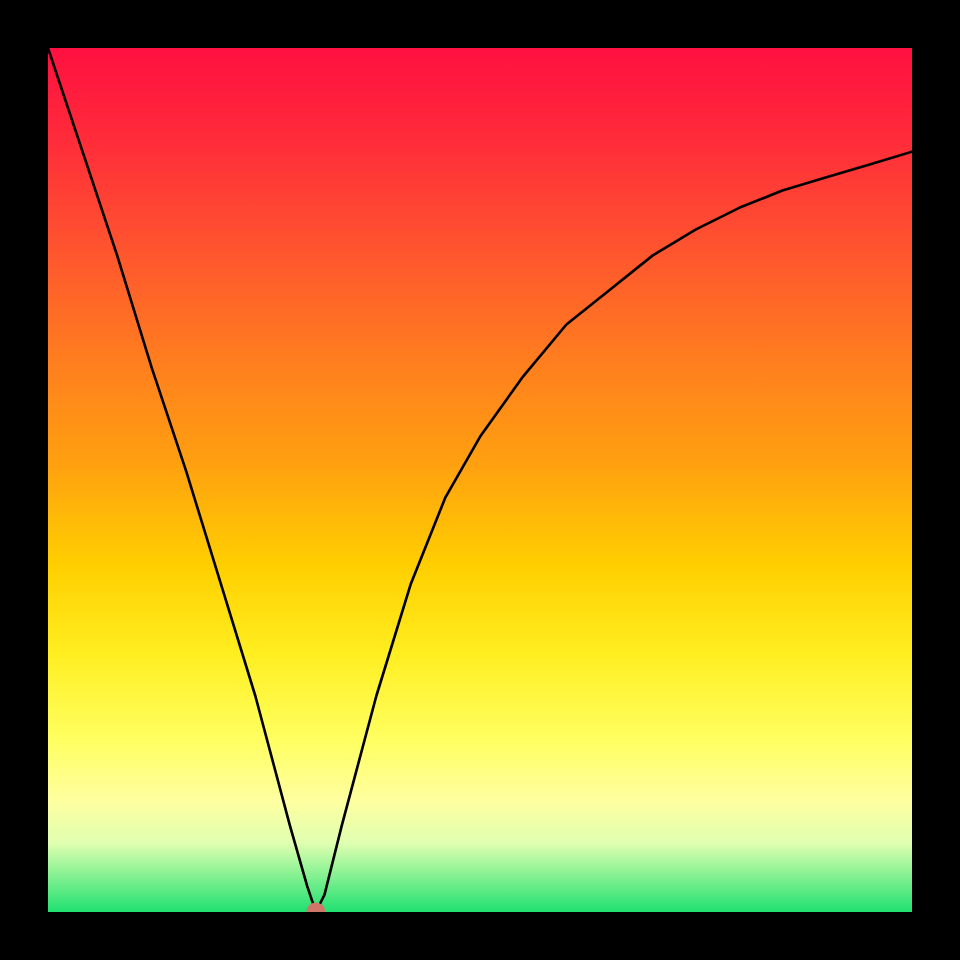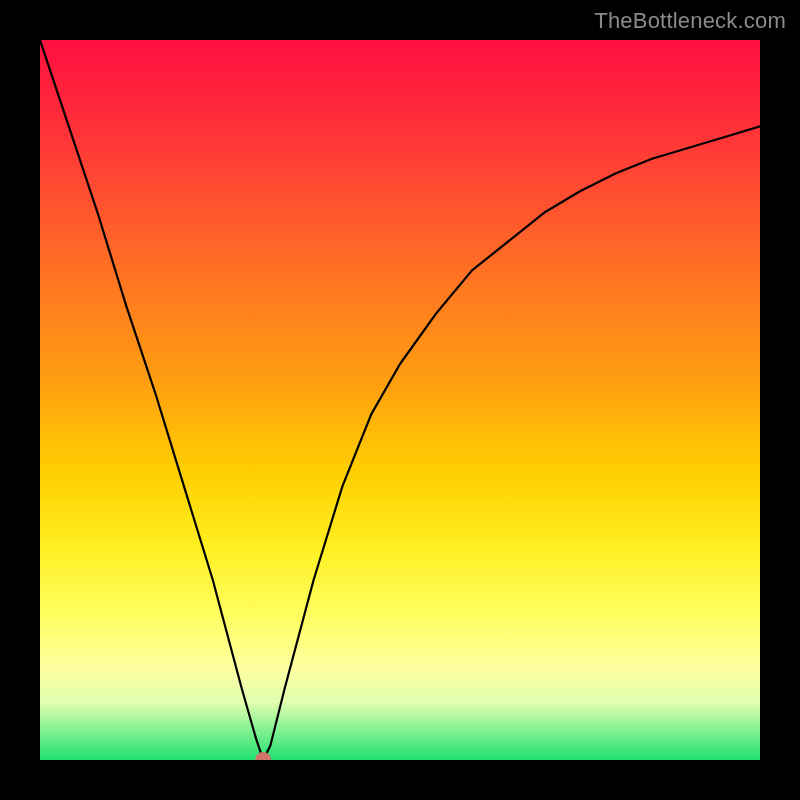--- a/index.html
+++ b/index.html
@@ -74,14 +74,13 @@
 <div class="stage">
 
   <div class="plot-area">
     <div class="gradient-bg"></div>
     <svg class="curve-svg" viewBox="0 0 720 720" preserveAspectRatio="none">
       <path class="curve-path" d="M0.0 0.0 L28.8 86.4 L57.6 172.8 L86.4 266.4 L115.2 352.8 L144.0 446.4 L172.8 540.0 L201.6 648.0 L216.0 698.4 L223.2 720.0 L230.4 705.6 L244.8 648.0 L273.6 540.0 L302.4 446.4 L331.2 374.4 L360.0 324.0 L396.0 273.6 L432.0 230.4 L468.0 201.6 L504.0 172.8 L540.0 151.2 L576.0 133.2 L612.0 118.8 L648.0 108.0 L684.0 97.2 L720.0 86.4"></path>
       <circle class="dot" r="8" cx="223.2" cy="720.0" fill="#cf766a"></circle>
     </svg>
   </div>
 
-  <div class="watermark">TheBottleneck.com</div>
 </div>
 
 </body></html>

